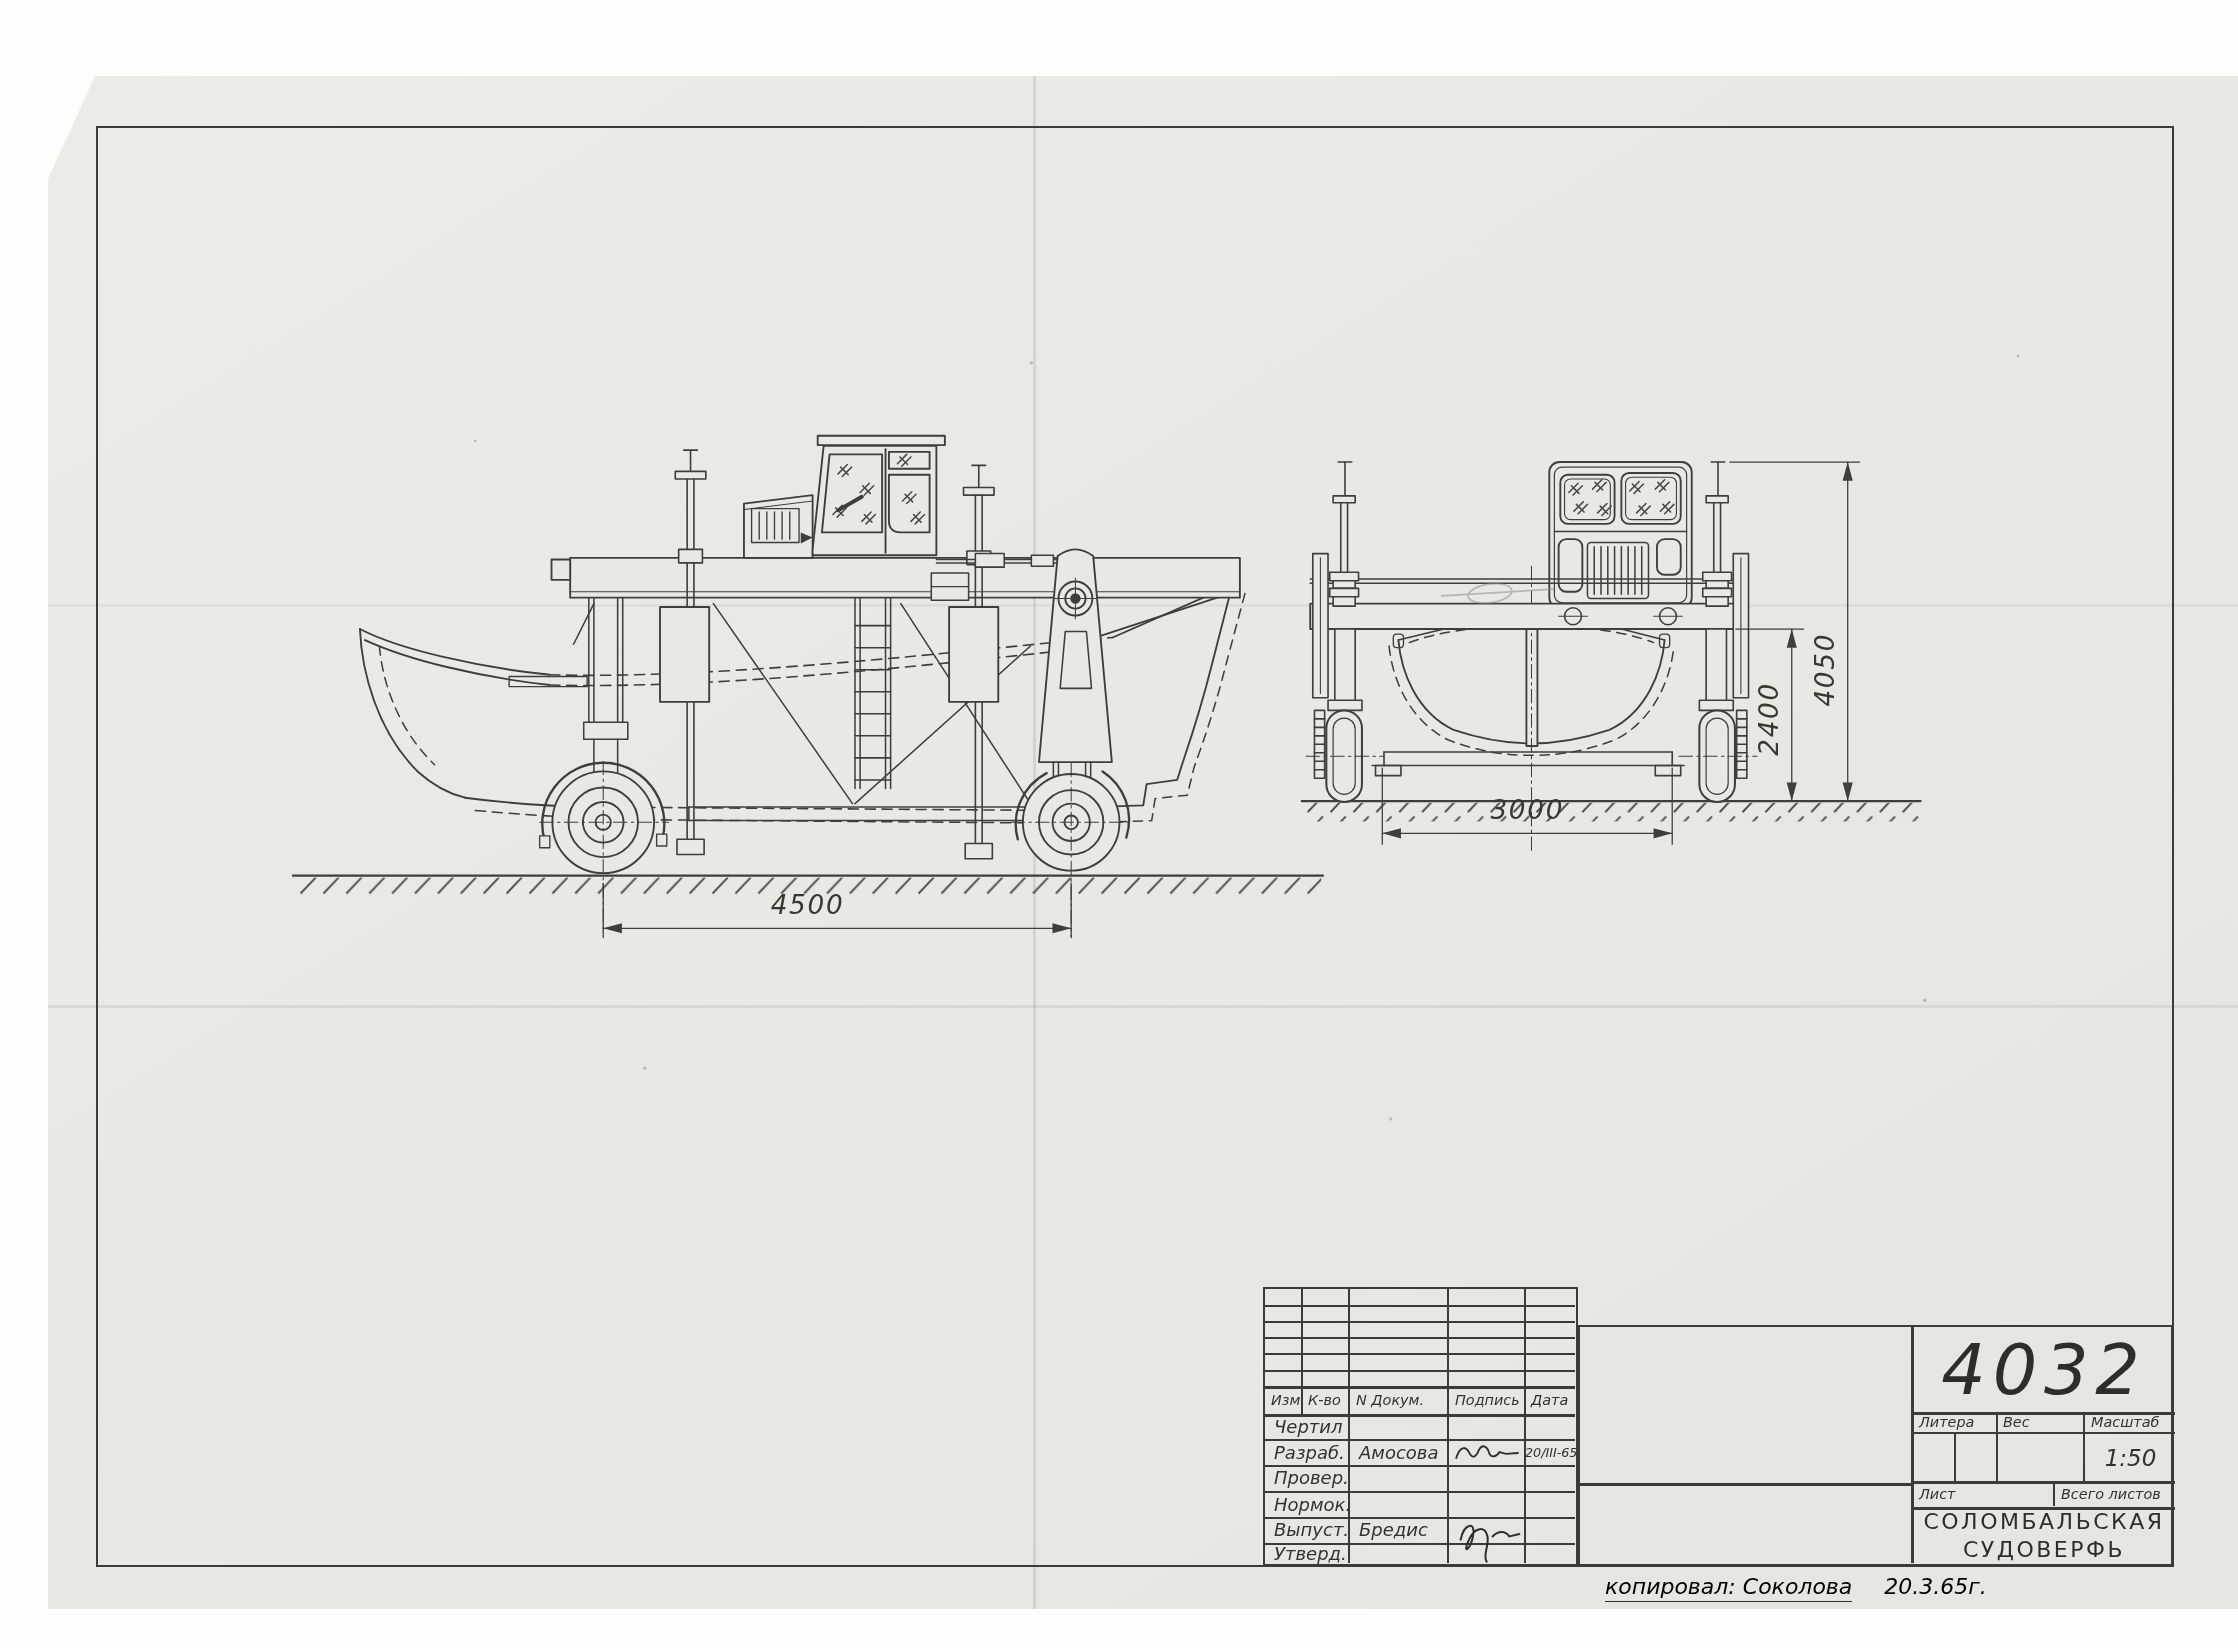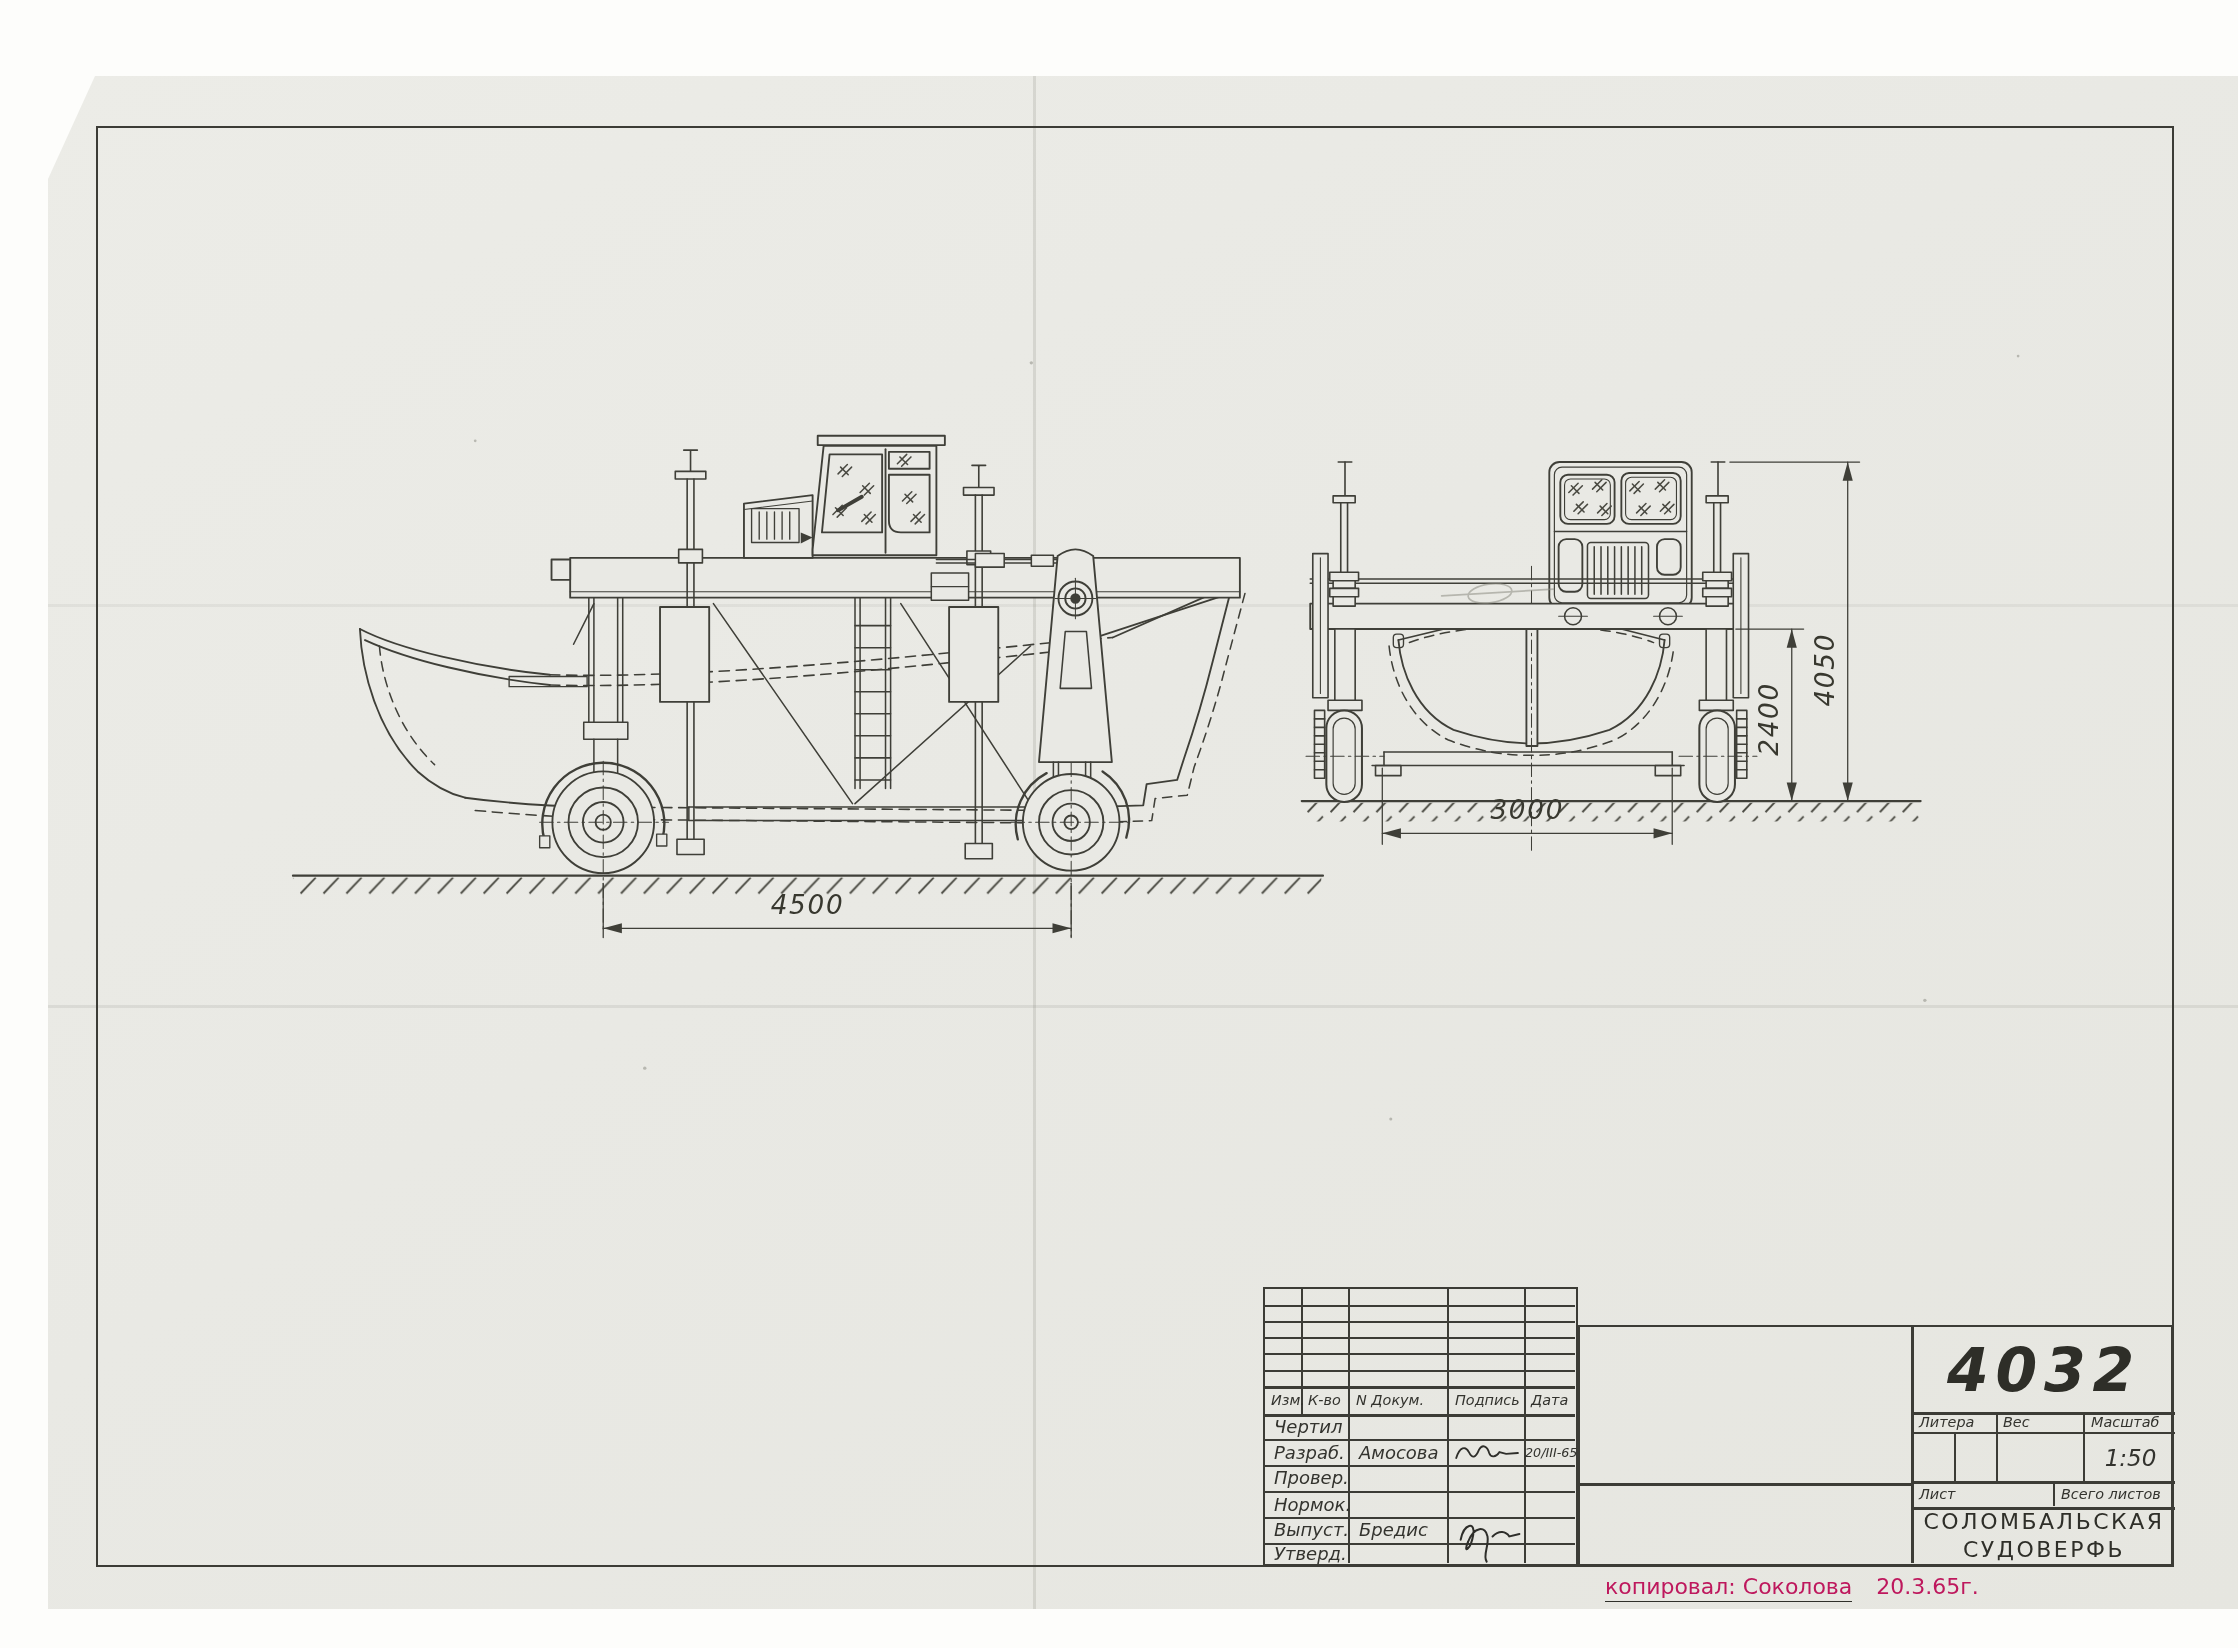--- a/index.html
+++ b/index.html
@@ -17,26 +17,26 @@
   svg.draw text{font-family:"DejaVu Sans",sans-serif;font-style:italic;fill:#38382f;}
   .dimtxt{font-size:31px;letter-spacing:2px;}
   
   .tb{position:absolute;box-sizing:border-box;}
   .tb .ln{position:absolute;background:#3c3c36;}
   .tb .cell{position:absolute;display:flex;align-items:center;box-sizing:border-box;
             font-style:italic;white-space:nowrap;overflow:visible;}
   .lab20{font-size:18px;padding-left:9px;}
   .lab17{font-size:14.4px;padding-left:6px;}
   .ctr{justify-content:center;padding-left:0;}
-  .num4032{font-size:60px;font-weight:700;font-style:normal;letter-spacing:6.8px;color:#2e2e28;}
+  .num4032{font-size:70px;font-weight:400;font-style:normal;letter-spacing:6.8px;color:#2e2e28;}
   .scaleval{font-size:23px;}
   .company{font-style:normal;font-size:22px;letter-spacing:2.5px;color:#2f2f29;line-height:1.25;text-align:center;width:100%;}
   .titlelines{position:absolute;left:0;top:0;width:100%;height:100%;display:flex;flex-direction:column;
               justify-content:center;align-items:center;gap:7.6px;font-style:italic;font-size:23px;color:#30302a;}
-  .copyline{position:absolute;font-size:22px;color:#be185d;display:flex;gap:24px;}
+  .copyline{position:absolute;font-style:italic;font-size:22px;color:#000000;display:flex;gap:32px;}
   .copyline .sig{border-bottom:1.7px solid #30302a;padding-bottom:1.7px;}
   .sigsvg{position:absolute;pointer-events:none;}
 </style>
 </head>
 <body>
 
 <div class="screen">
 
   <div class="paper"></div>
   <div class="crease v" style="left:1033px"></div>

